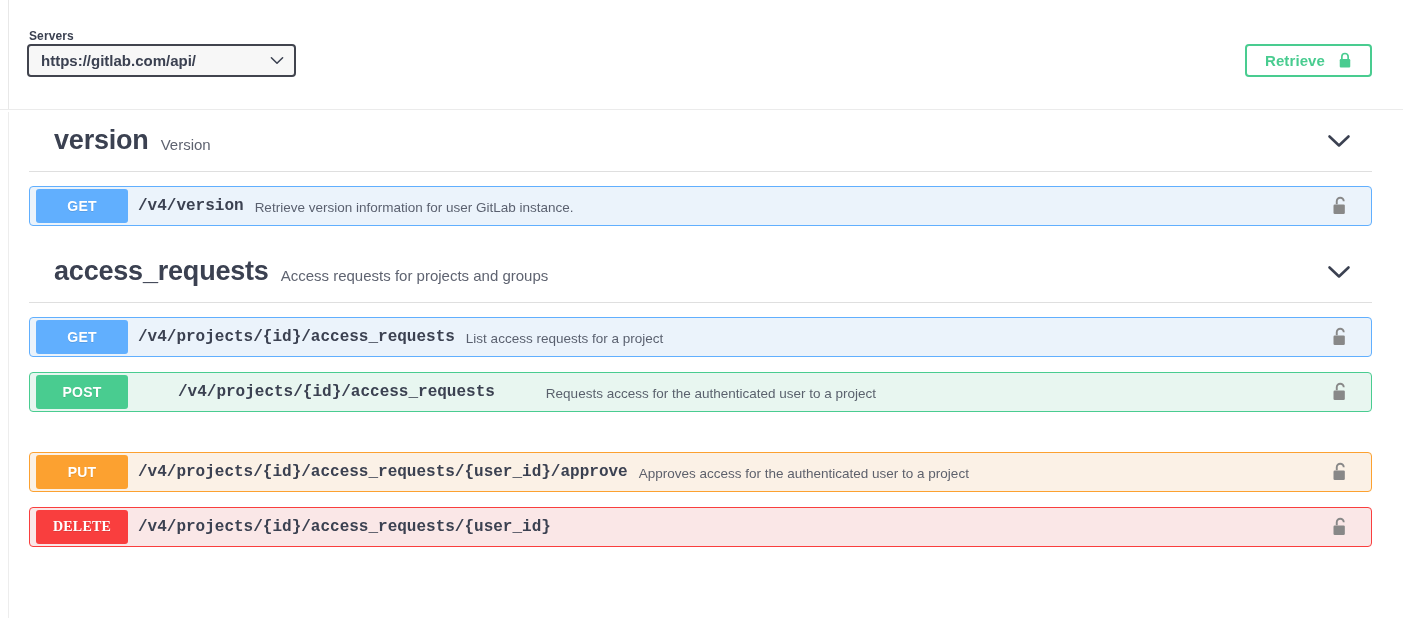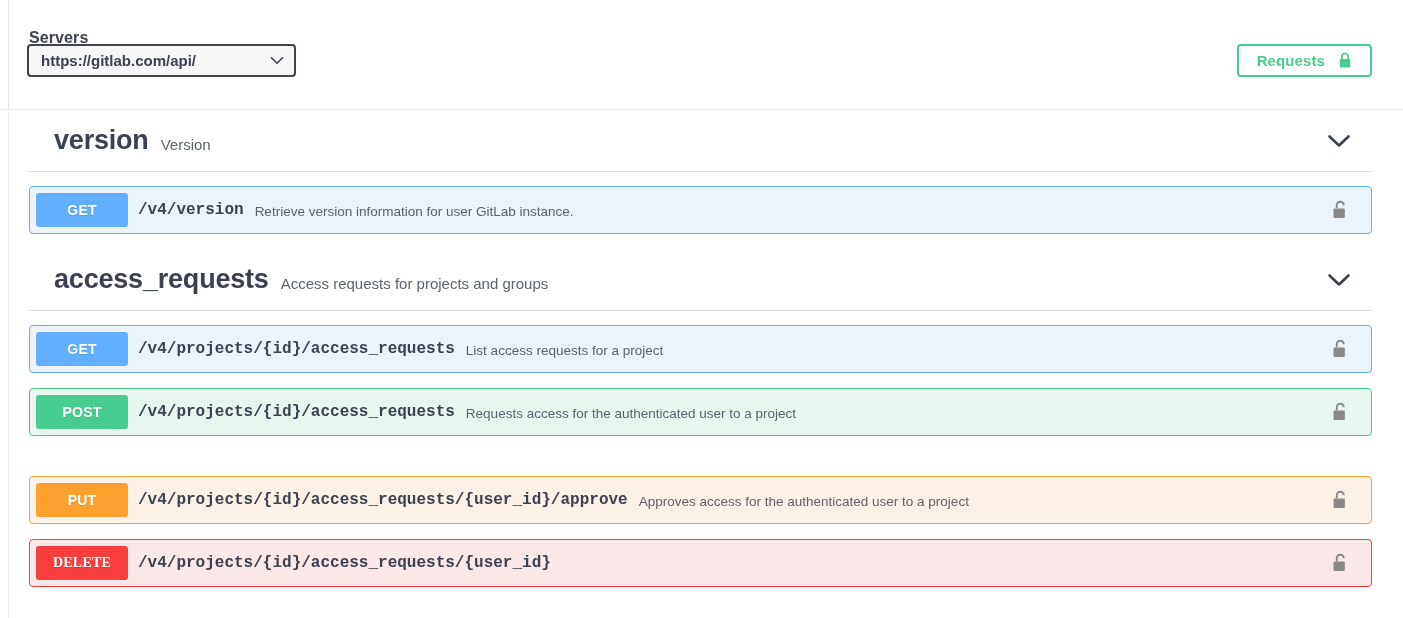--- a/index.html
+++ b/index.html
@@ -25,21 +25,21 @@
 
   
   .scheme-bar {
     position: relative;
     height: 110px;
     border-bottom: 1px solid #ebebeb;
     padding: 0 31px 0 29px;
   }
   .servers-label {
     position: absolute; left: 29px; top: 29px;
-    font-size: 16px; font-weight: bold; color: #3b4151;
+    font-size: 12px; font-weight: bold; color: #3b4151;
     letter-spacing: .1px;
   }
   .server-select {
     position: absolute; left: 27px; top: 44px;
     width: 269px; height: 33px;
     border: 2px solid #41444e;
     border-radius: 4px;
     background: #f7f7f7;
     display: flex; align-items: center;
     padding: 0 10px 0 12px;
@@ -98,21 +98,21 @@
     transform: translateY(-50%);
     width: 24px; height: 14px;
   }
 
   
   .opblock {
     display: flex; align-items: center;
     margin: 0 0 15px 0;
     border-radius: 4px;
     border: 1px solid;
-    height: 48px;
+    height: 40px;
     cursor: pointer;
     text-align: right;
   }
   .opblock-first { margin-top: 14px; }
 
   .op-method {
     flex: none;
     width: 92px; height: 34px;
     margin-left: 6px;
     border-radius: 3px;
@@ -139,21 +139,21 @@
     flex: none;
     margin-right: 22px;
     width: 17px; height: 20px;
     display: block;
   }
 
   
   .m-get    { background: #61affe; }
   .b-get    { background: #ebf3fb; border-color: #61affe; }
   .m-post   { background: #49cc90; }
-  .b-post   { background: #e8f6f0; border-color: #49cc90; }
+  .b-post   { background: #e8f6f0; border-color: #49cc90; gap: 40px; }
   .m-put    { background: #fca130; }
   .b-put    { background: #fbf1e6; border-color: #fca130; margin-top: 40px; }
   .m-delete { background: #f93e3e; font-family: Liberation Serif, serif; }
   .b-delete { background: #fae7e7; border-color: #f93e3e; }
 </style>
 </head>
 <body>
 
 <div id="page">
 
@@ -165,21 +165,21 @@
     <div class="servers-label">Servers</div>
 
     <div class="server-select">
       <span class="val">https://gitlab.com/api/</span>
       <svg class="chev" viewBox="0 0 20 12">
         <path d="M2 2 L10 10 L18 2" fill="none" stroke="#3b4151" stroke-width="2.2" stroke-linecap="round" stroke-linejoin="round"></path>
       </svg>
     </div>
 
     <div class="authorize-btn">
-      <span class="lbl">Requests</span>
+      <span class="lbl">Retrieve</span>
       <svg class="lock-green" viewBox="0 0 20 24">
         <path d="M5.5 10 V6.5 a4.5 4.5 0 0 1 9 0 V10" fill="none" stroke="#49cc90" stroke-width="2.4"></path>
         <rect x="2.5" y="10" width="15" height="12" rx="1.6" fill="#49cc90"></rect>
       </svg>
     </div>
   </div>
 
   <div class="wrapper">
     <div id="sections-host">
         <div class="opblock-tag-section">

